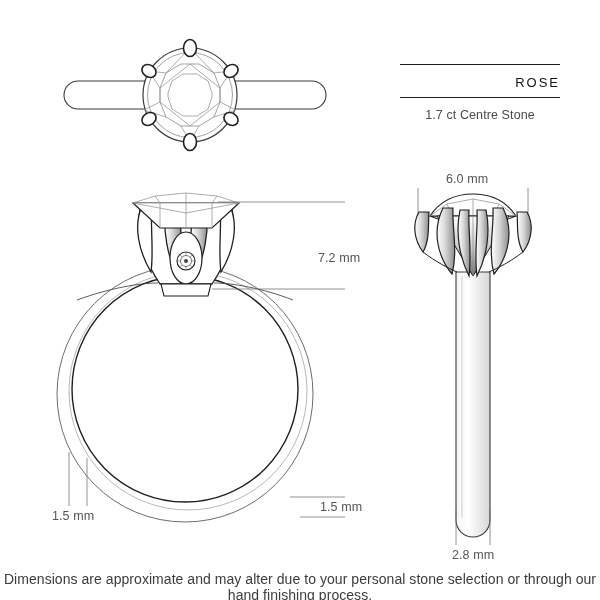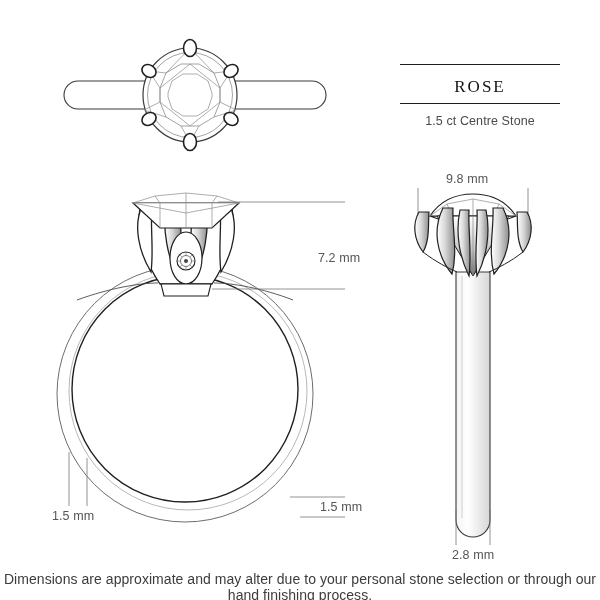--- a/index.html
+++ b/index.html
@@ -23,28 +23,29 @@
     top: 64px;
     width: 160px;
     text-align: center;
   }
   .rule {
     width: 100%;
     height: 1px;
     background: #1d1d1f;
   }
   #ring-name {
-    font-family: Liberation Serif, serif;
-    font-size: 24px;
+    font-family: Liberation Sans, sans-serif;
+    font-size: 18px;
     letter-spacing: 2px;
     color: #121212;
     padding: 7px 0 6px 0;
     font-variant: small-caps;
     text-transform: lowercase;
     line-height: 1.05;
+    text-align: right;
   }
   #centre-stone-spec {
     margin-top: 10px;
     font-size: 12.5px;
     color: #4a4a4a;
     letter-spacing: 0.1px;
   }
 
   
   .dim-label {
@@ -235,28 +236,28 @@
         <line x1="456" y1="510" x2="456" y2="545"></line>
         <line x1="490" y1="510" x2="490" y2="545"></line>
       </g>
     </g>
   </svg>
 
   <div id="title-block" class="abs">
     <div class="rule"></div>
     <div id="ring-name">Rose</div>
     <div class="rule"></div>
-    <div id="centre-stone-spec">1.5 ct Centre Stone</div>
+    <div id="centre-stone-spec">1.7 ct Centre Stone</div>
   </div>
 
   <div id="dim-head-height" class="abs dim-label">7.2 mm</div>
 
   <div id="dim-band-width" class="abs dim-label">1.5 mm</div>
 
   <div id="dim-band-depth" class="abs dim-label">1.5 mm</div>
 
-  <div id="dim-head-width" class="abs dim-label">9.8 mm</div>
+  <div id="dim-head-width" class="abs dim-label">6.0 mm</div>
 
   <div id="dim-band-thick" class="abs dim-label">2.8 mm</div>
 
   <div id="footer-note" class="abs">Dimensions are approximate and may alter due to your personal stone selection or through our hand finishing process.</div>
 
 </div>
 
 </body></html>

